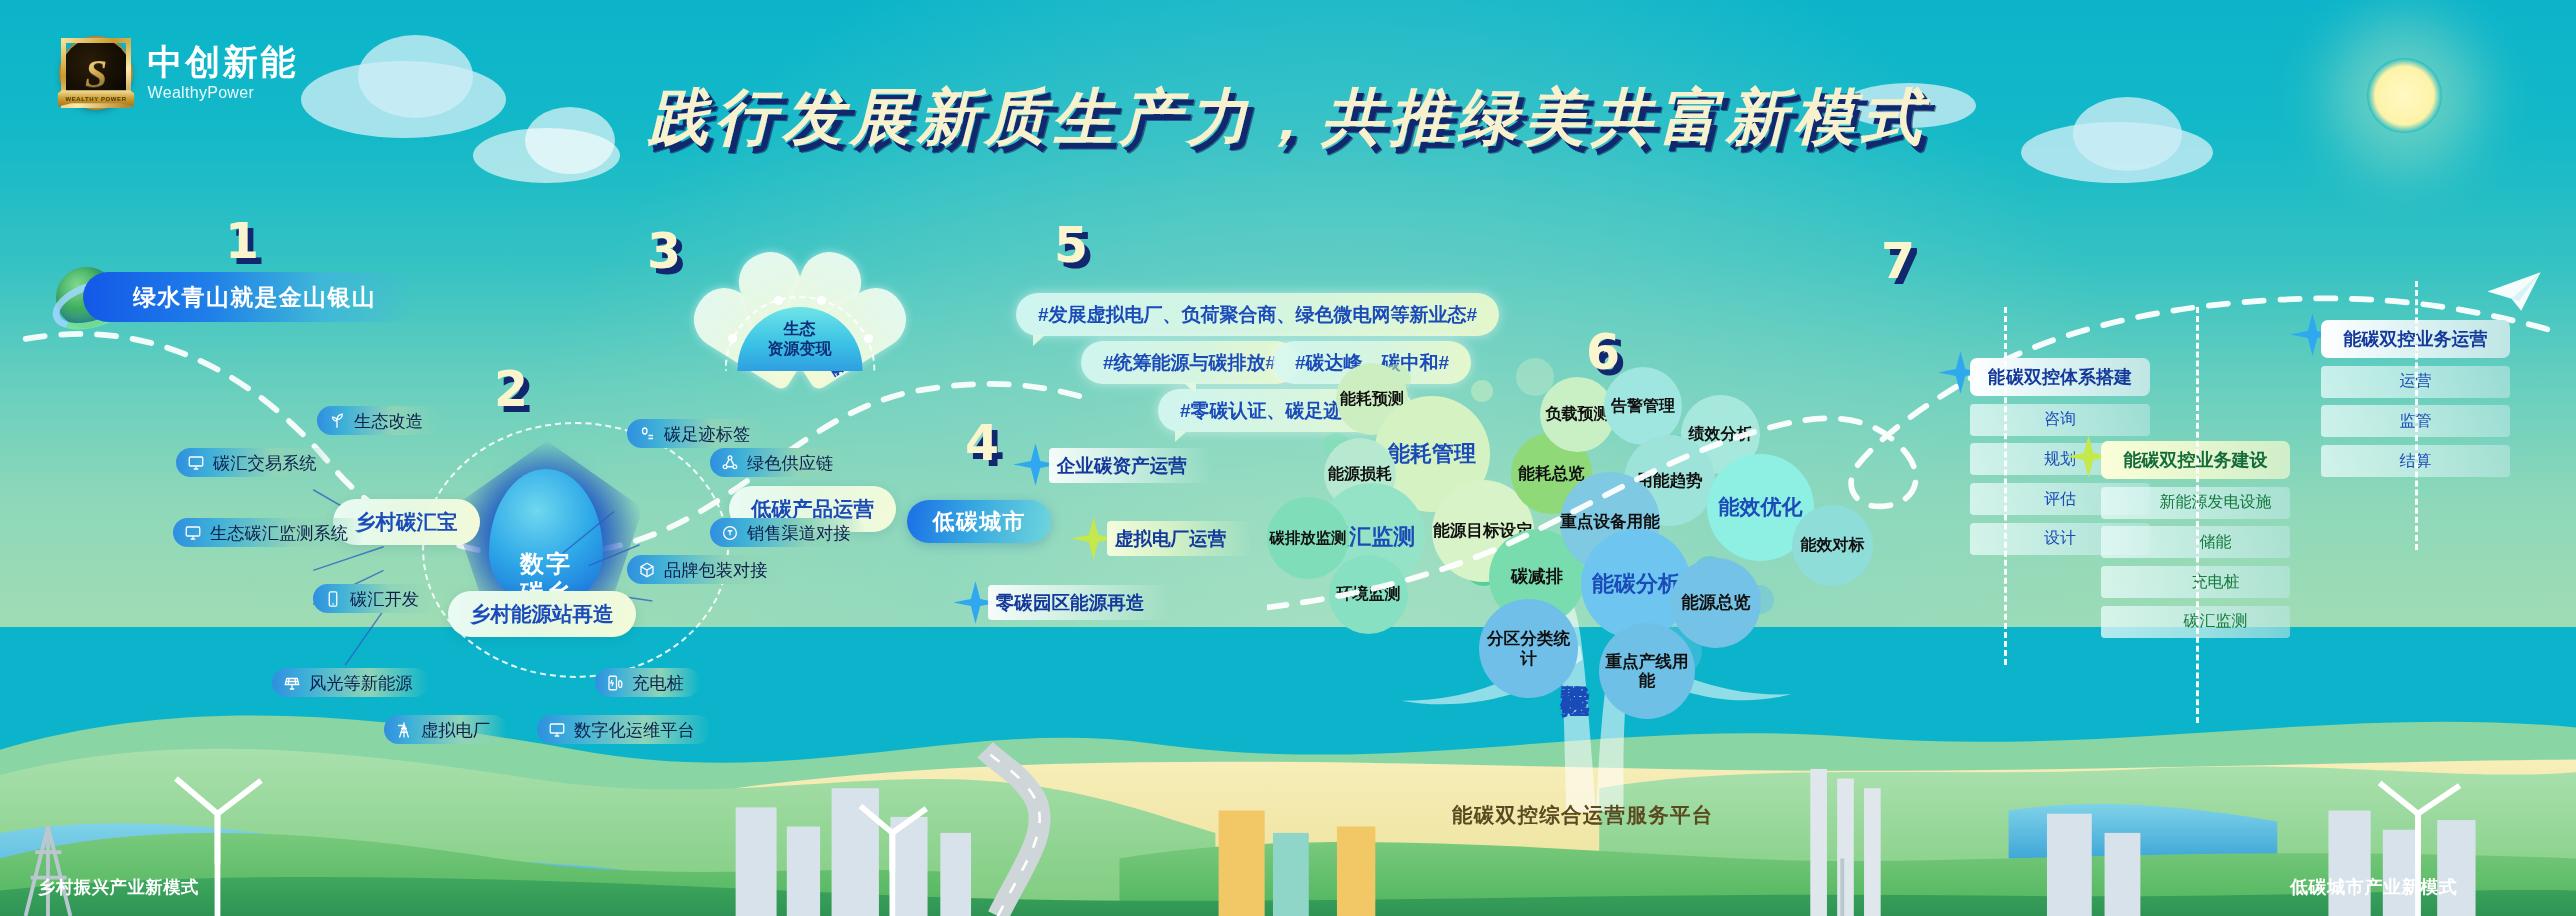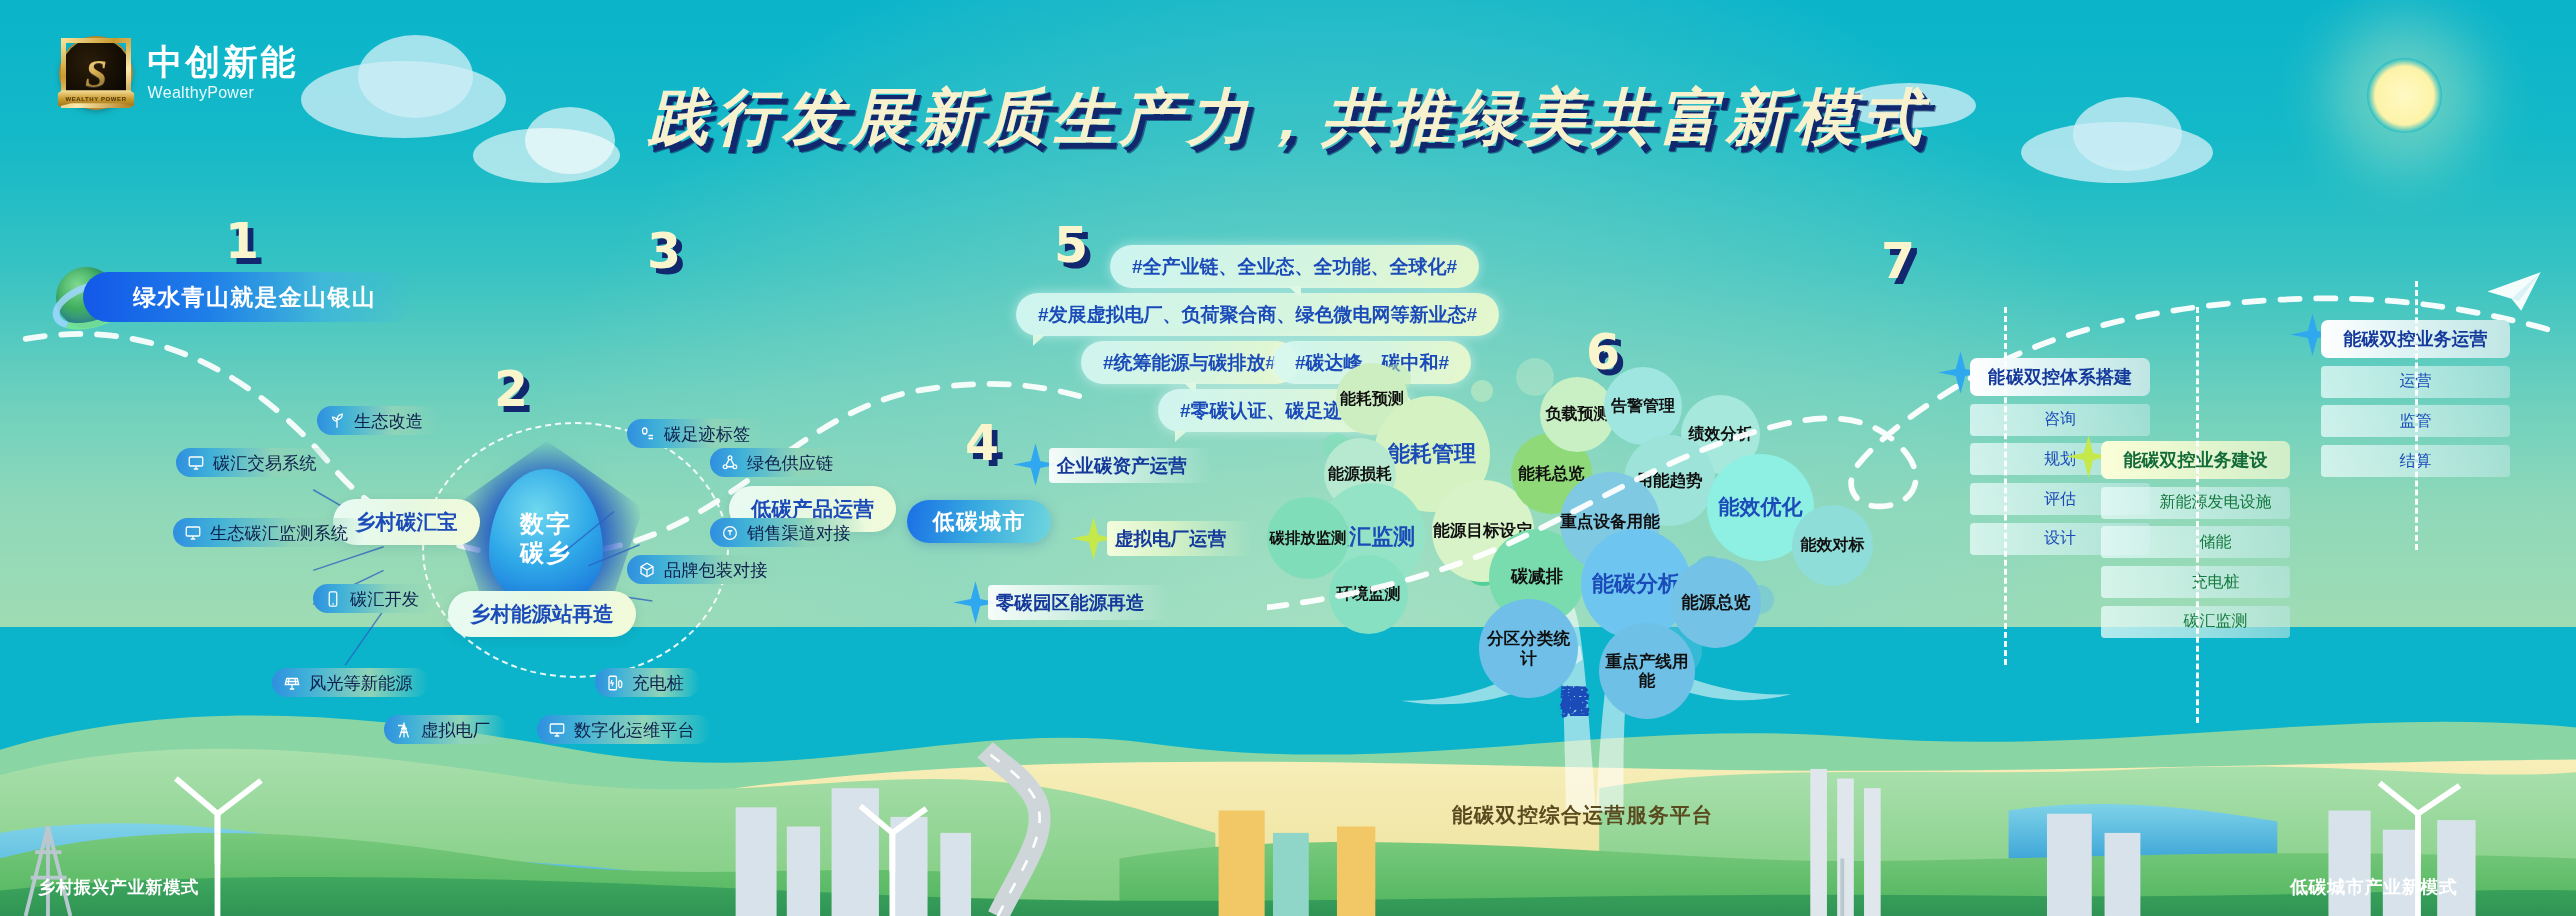--- a/index.html
+++ b/index.html
@@ -91,21 +91,21 @@
     background:linear-gradient(100deg,#e9fbf4 0%, #e6f8e2 48%, #f2fbd9 100%);
     color:#1b4bb8; font-size:20.5px; font-weight:600; white-space:nowrap;
     box-shadow:0 2.6px 10.2px rgba(20,80,90,.13);
   }
 
   
   .leaf-core{
     position:absolute; width:114px;height:139px;
     background:radial-gradient(circle at 42% 30%, #6fd8ef 0%, #2fa9e8 46%, #1566d8 100%);
     border-radius:50% 50% 50% 50%/60% 60% 40% 40%;
-    display:flex;align-items:center;justify-content:center;flex-direction:column;
+    display:flex;align-items:center;justify-content:flex-end;flex-direction:column;
     color:#fff; font-size:24px; font-weight:600; line-height:1.2; letter-spacing:1.9px;
     box-shadow:0 0 25.6px rgba(30,120,220,.45);
   }
   .leaf-bg{
     position:absolute; width:192px;height:192px;
     background:radial-gradient(circle,#2a5fd0 0%, #1f4fc0 40%, rgba(25,70,180,0) 72%);
     clip-path:polygon(50% 0,100% 35%,78% 100%,50% 76%,22% 100%,0 35%);
     opacity:.85;
   }
   .ellipse-dash{
@@ -489,41 +489,55 @@
     <span class="ic">
         <svg viewBox="0 0 24 24">
           <rect x="3" y="4" width="18" height="12" rx="1.5"></rect>
           <path d="M9 20h6M12 16v4"></path>
         </svg>
       </span>
     <span>数字化运维平台</span>
   </div>
 
   <div class="stepnum" style="left:647px;top:227px;">3</div>
+  <div class="fan">
+    <div class="fanseg" style="transform:translateX(-50%) rotate(-58deg);">生态旅游</div>
+    <div class="fanseg" style="transform:translateX(-50%) rotate(-20deg);">生态农业</div>
+    <div class="fanseg" style="transform:translateX(-50%) rotate(20deg);">生态保护</div>
+    <div class="fanseg" style="transform:translateX(-50%) rotate(58deg);">生态产业</div>
+    <div class="fan-arc"></div>
+    <div class="fan-dot" style="left:50px;bottom:28px;"></div>
+    <div class="fan-dot" style="left:96px;bottom:66px;"></div>
+    <div class="fan-dot" style="left:139px;bottom:66px;"></div>
+    <div class="fan-dot" style="left:186px;bottom:28px;"></div>
+    <div class="fan-core">
+      <span>生态</span>
+      <span>资源变现</span>
+    </div>
+  </div>
 
   <div class="stepnum" style="left:965px;top:419px;">4</div>
   <div class="citybanner" style="left:907px;top:500px;">低碳城市</div>
 
   <svg class="sparkle" style="left:1012px;top:441px;" viewBox="0 0 40 40">
     <path d="M20 2 24 17 39 20 24 23 20 38 16 23 1 20 16 17z" fill="#2fa8f0"></path>
   </svg>
   <div class="starlabel" style="left:1049px;top:448px;">企业碳资产运营</div>
 
   <svg class="sparkle" style="left:1070px;top:515px;" viewBox="0 0 40 40">
     <path d="M20 2 24 17 39 20 24 23 20 38 16 23 1 20 16 17z" fill="#c5e84a"></path>
   </svg>
   <div class="starlabel g" style="left:1107px;top:521px;">虚拟电厂运营</div>
 
   <svg class="sparkle" style="left:952px;top:579px;" viewBox="0 0 40 40">
     <path d="M20 2 24 17 39 20 24 23 20 38 16 23 1 20 16 17z" fill="#2fa8f0"></path>
   </svg>
   <div class="starlabel" style="left:988px;top:585px;">零碳园区能源再造</div>
 
   <div class="stepnum" style="left:1054px;top:221px;">5</div>
-  <div class="bubble" style="left:1110px;top:245px;">#全产业链、全业态、全功能、全球化#</div>
   <div class="bubble tl" style="left:1016px;top:293px;">#发展虚拟电厂、负荷聚合商、绿色微电网等新业态#</div>
   <div class="bubble" style="left:1081px;top:341px;">#统筹能源与碳排放#</div>
   <div class="bubble" style="left:1273px;top:341px;">#碳达峰、碳中和#</div>
   <div class="bubble tl" style="left:1158px;top:389px;">#零碳认证、碳足迹认证#</div>
 
   <div class="stepnum" style="left:1586px;top:328px;">6</div>
 
   <svg style="position:absolute;left:1305px;top:345px;width:614px;height:467px;pointer-events:none;" viewBox="0 0 960 730" width="614" height="467">
     <g fill="rgba(255,255,255,.55)">
       <path d="M455,730 C445,600 440,520 430,450 C422,392 398,350 360,320 C330,296 290,284 250,290 C295,300 330,320 352,350 C378,386 392,430 398,470 C404,520 406,610 408,730z"></path>

